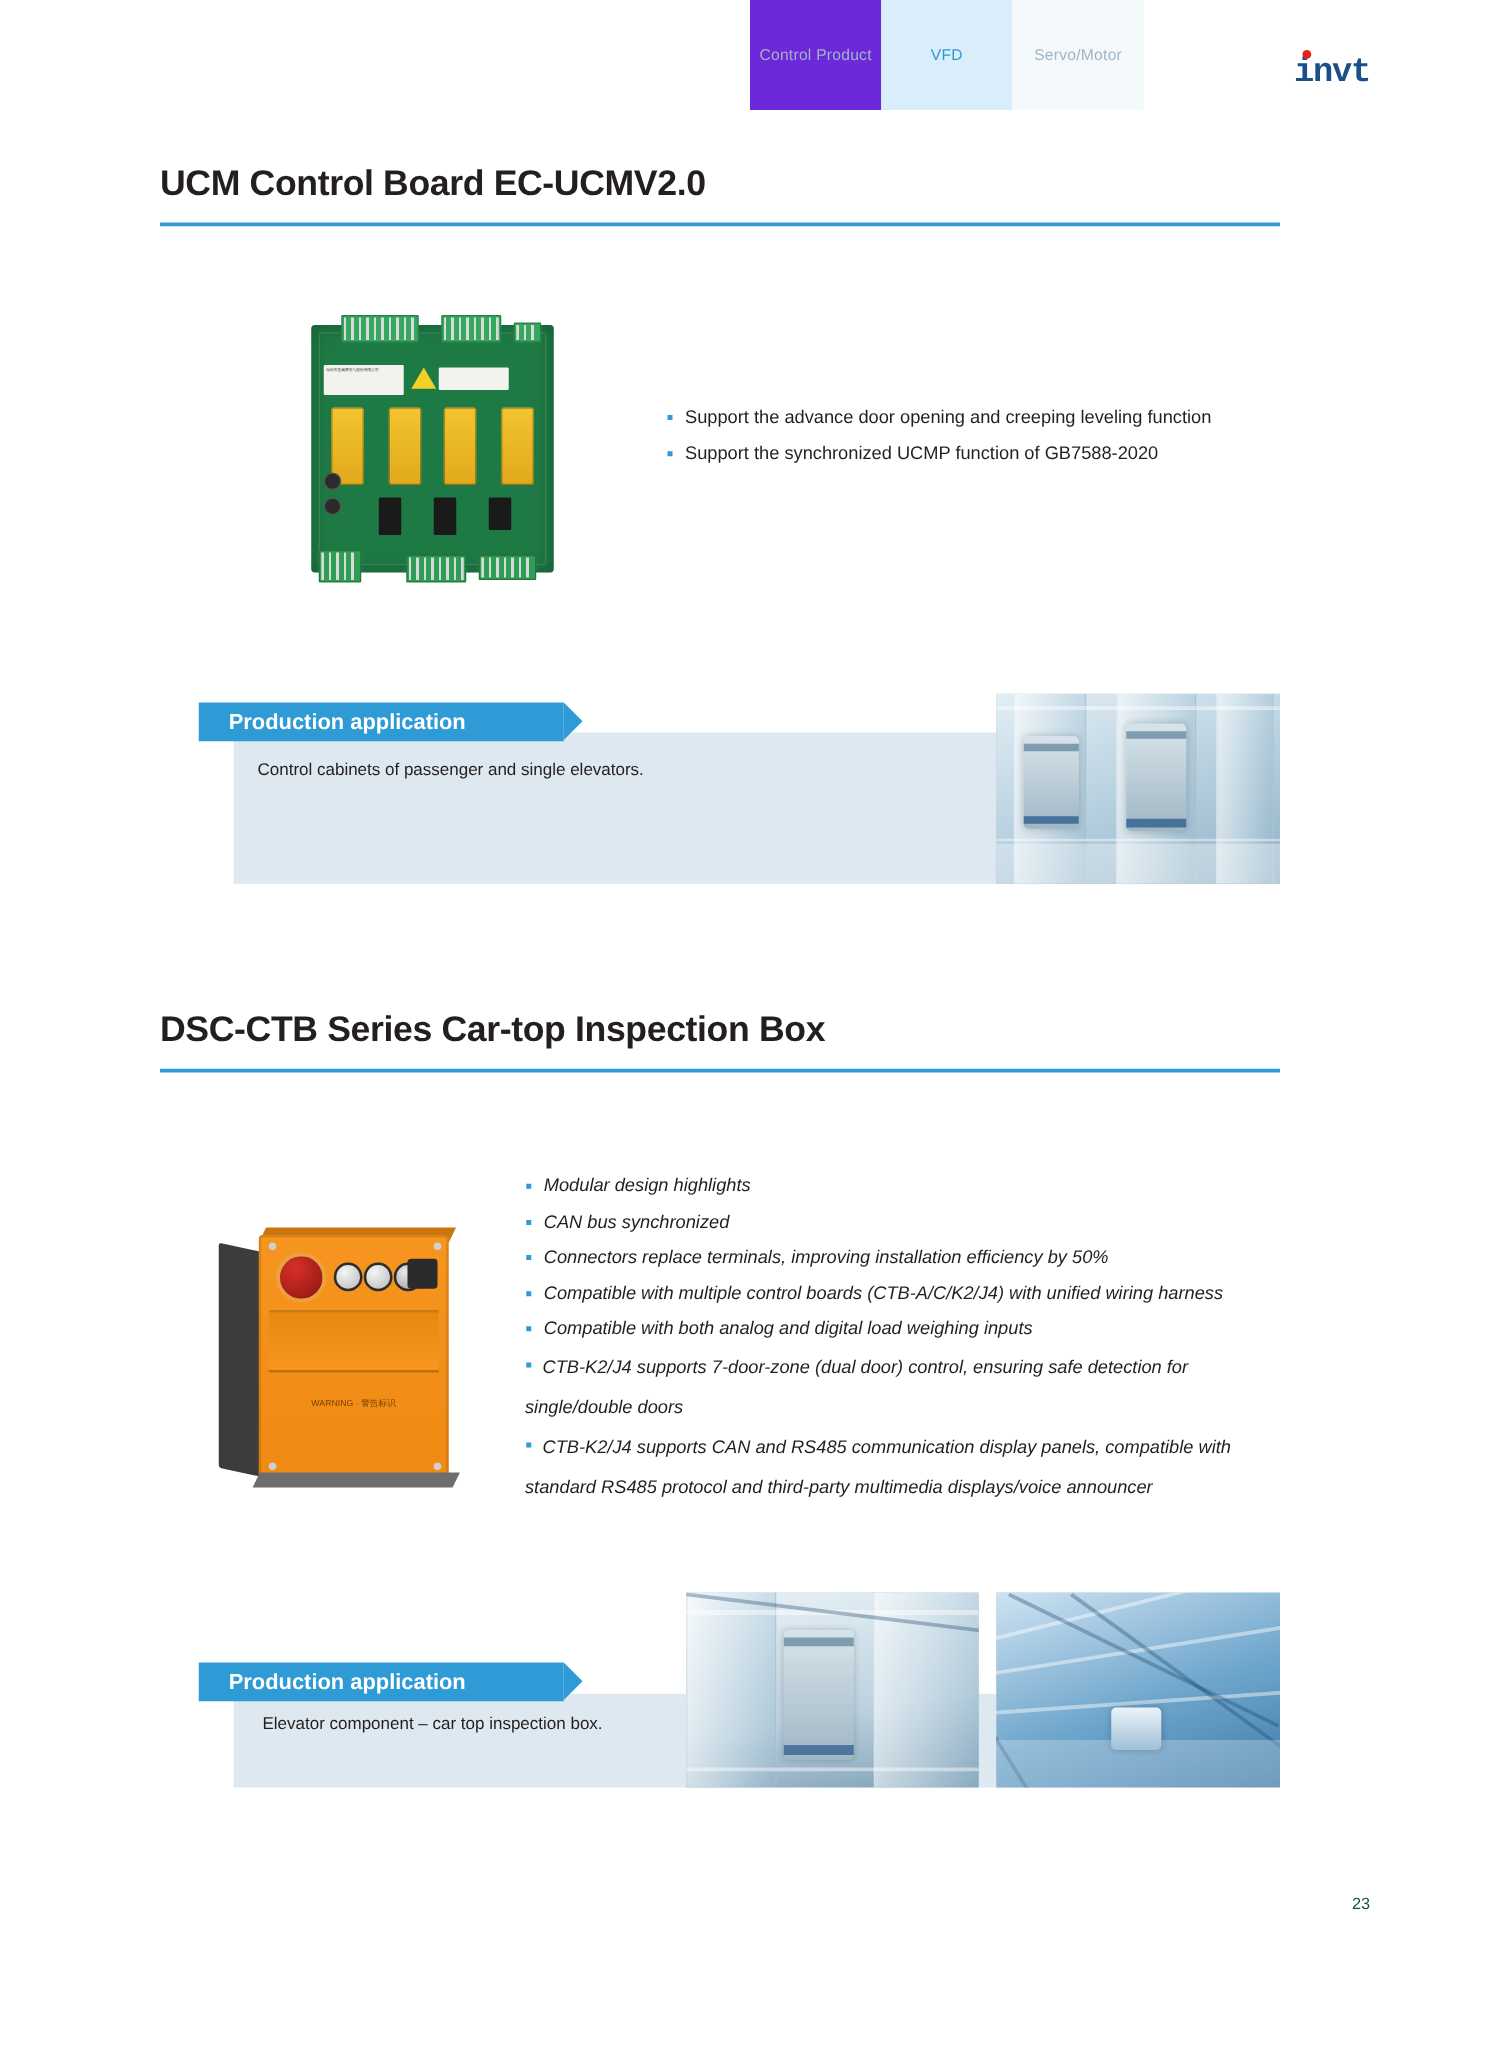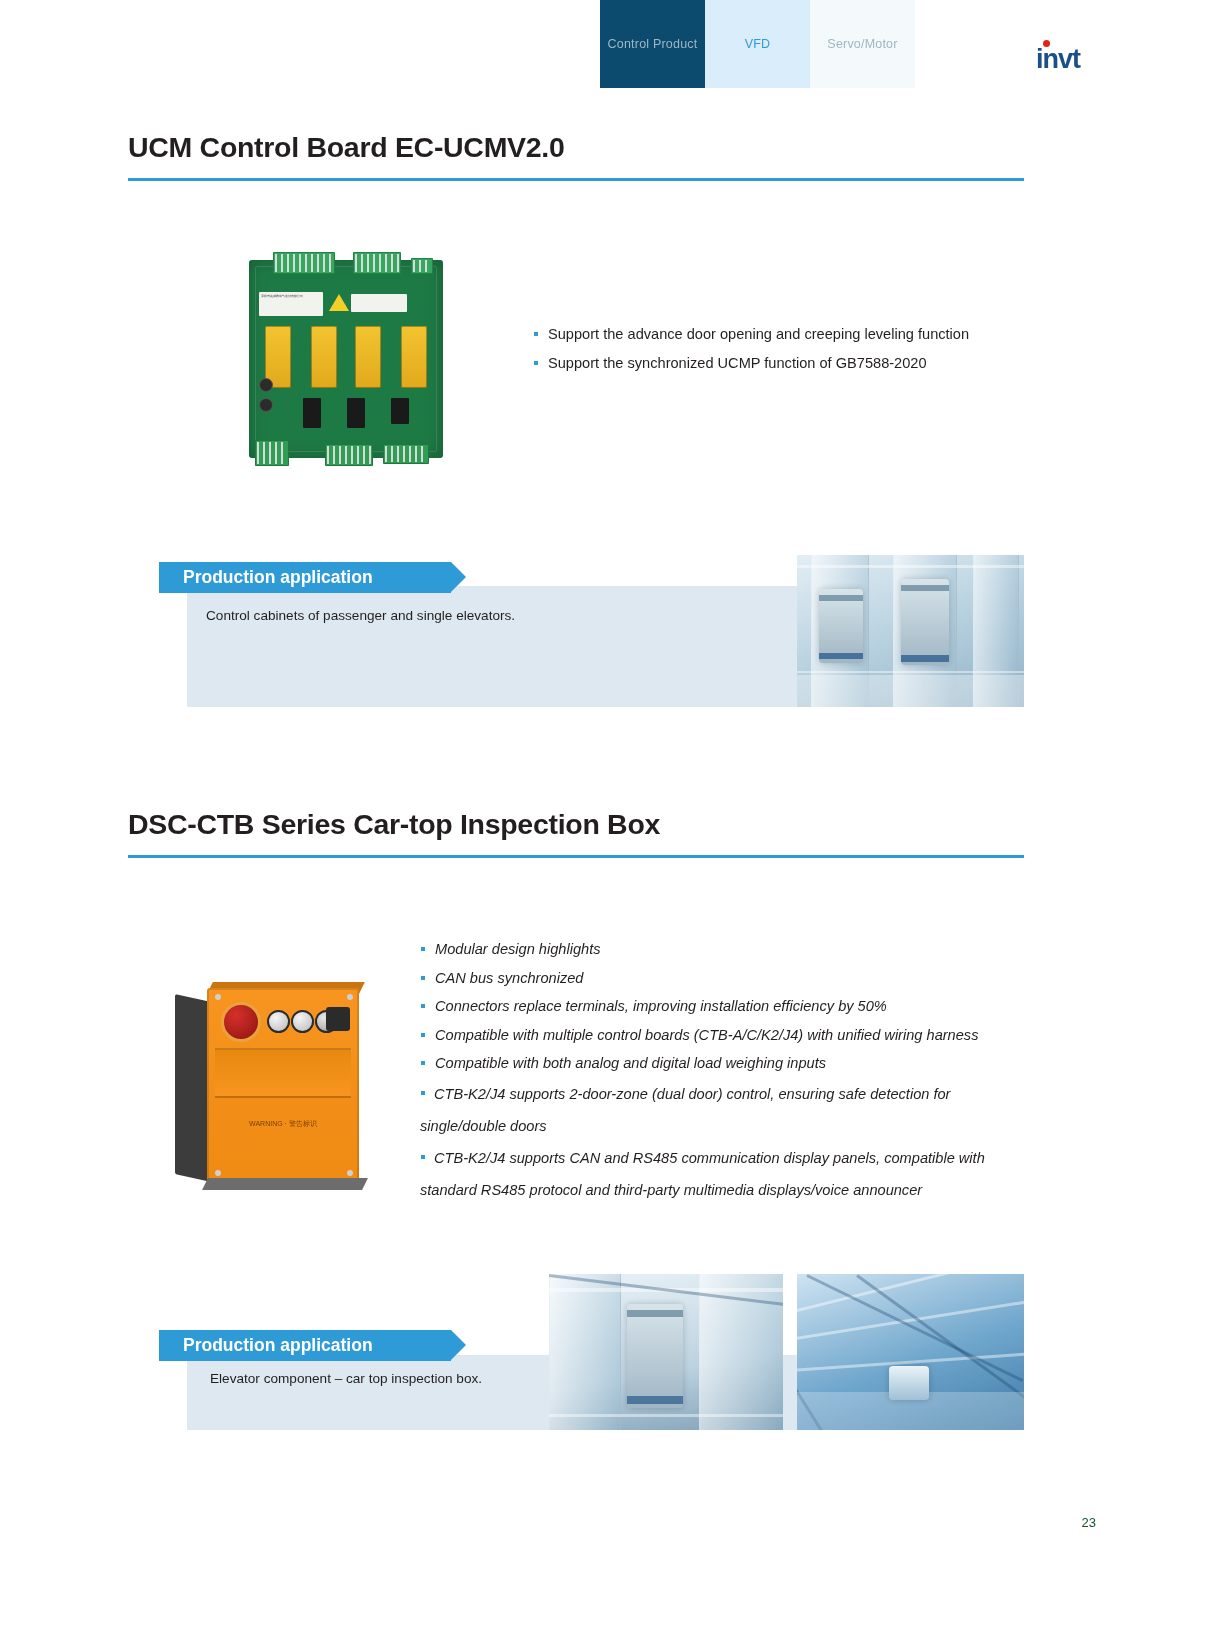--- a/index.html
+++ b/index.html
@@ -29,37 +29,37 @@
     width: 105px;
     display: flex;
     align-items: center;
     justify-content: center;
     font-size: 12.5px;
     color: #9fb6c4;
     background: #f4f9fc;
     letter-spacing: .2px;
   }
   .tab.alt {
-    background: #0c4a6e;
+    background: #6d28d9;
   }
   .tab.active {
     background: #d9edfa;
     color: #2f9bd6;
   }
 
   
   .logo {
     position: absolute;
     top: 44px;
-    right: 128px;
+    right: 112px;
     font-size: 27px;
     font-weight: 700;
     letter-spacing: -1px;
     color: #1a4f8a;
-    font-family: Liberation Sans, sans-serif;
+    font-family: Liberation Mono, monospace;
     text-align: center;
   }
   .logo .dot {
     position: absolute;
     top: -4px;
     left: 7px;
     width: 7px;
     height: 7px;
     border-radius: 50%;
     background: #e2231a;
@@ -477,21 +477,21 @@
   <div class="bottom"></div>
 </div>
 
 <div class="bullets" style="left:420px;top:935px;width:620px;font-style:italic;">
   <div class="row">Modular design highlights</div>
   <div class="row">CAN bus synchronized</div>
   <div class="row">Connectors replace terminals, improving installation efficiency by 50%</div>
   <div class="row">Compatible with multiple control boards (CTB-A/C/K2/J4) with unified wiring harness</div>
   <div class="row">Compatible with both analog and digital load weighing inputs</div>
   <div class="row wrap nomark" style="line-height:32px;">
-    <span class="inline-mark"></span><span>CTB-K2/J4 supports 2-door-zone (dual door) control, ensuring safe detection for single/double doors</span>
+    <span class="inline-mark"></span><span>CTB-K2/J4 supports 7-door-zone (dual door) control, ensuring safe detection for single/double doors</span>
   </div>
   <div class="row wrap nomark" style="line-height:32px;">
     <span class="inline-mark"></span><span>CTB-K2/J4 supports CAN and RS485 communication display panels, compatible with standard RS485 protocol and third-party multimedia displays/voice announcer</span>
   </div>
 </div>
 
 <div class="pa-band" style="left:187px;top:1355px;width:837px;height:75px;"></div>
 <div class="pa-tag" style="left:159px;top:1330px;width:268px;">
   <span>Production application</span>
 </div>

